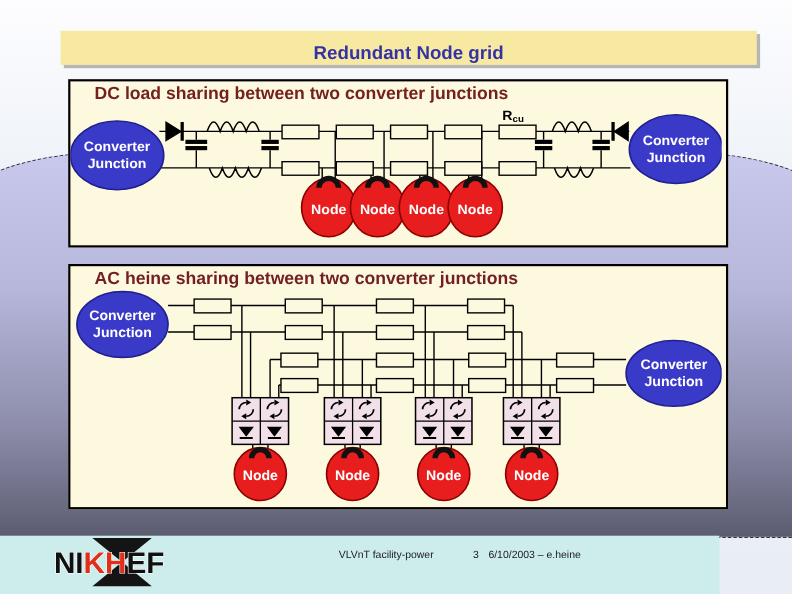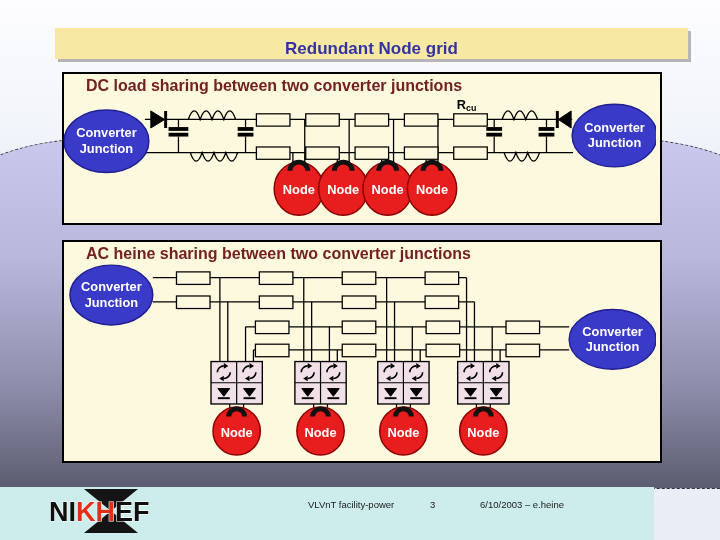--- a/index.html
+++ b/index.html
@@ -255,17 +255,17 @@
   </div>
 
   <div class="footer">
     <svg class="nikhef" width="150" height="46" viewBox="0 0 150 46">
       <polygon points="40,1 94,1 67,23" fill="#141414"></polygon>
       <polygon points="40,45 94,45 67,23" fill="#141414"></polygon>
       <text x="5" y="33" class="nik-text"><tspan fill="#101010">NI</tspan><tspan fill="#e0301a">KH</tspan><tspan fill="#101010">EF</tspan></text>
     </svg>
     <span class="ftext" style="left:308px">VLVnT facility-power</span>
     <span class="ftext" style="left:430px">3</span>
-    <span class="ftext" style="left:480px">6/10/2003 – e.heine</span>
+    <span class="ftext" style="left:444px">6/10/2003 – e.heine</span>
   </div>
 
 
 </div>
 
 </body></html>

